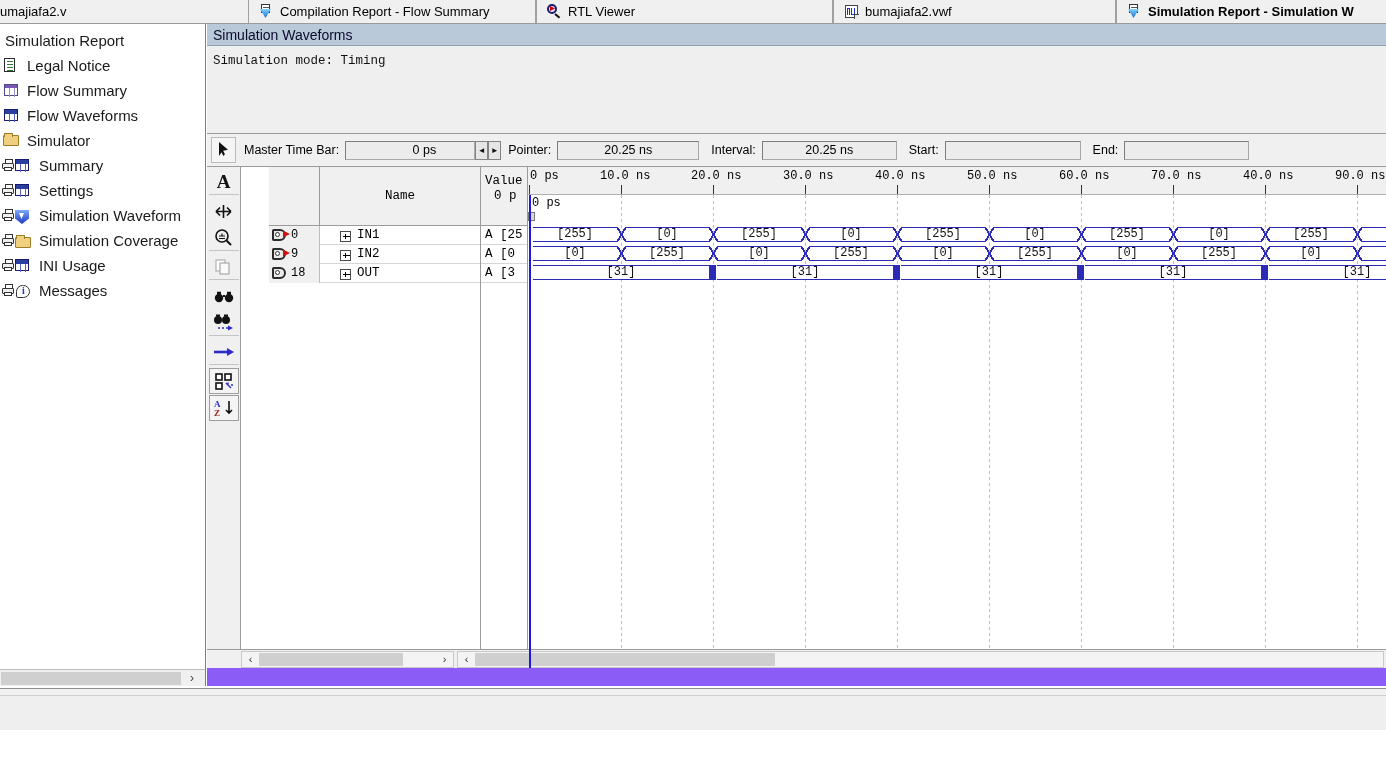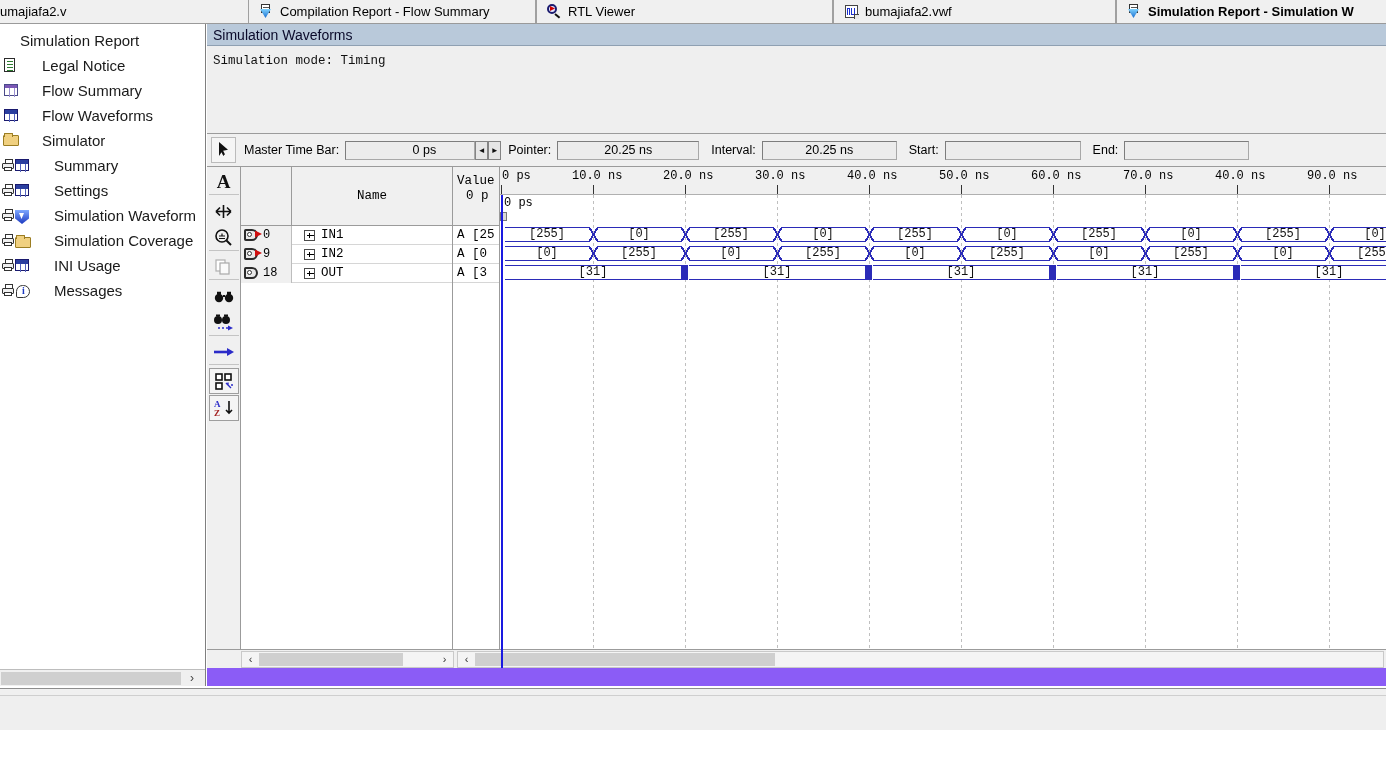--- a/index.html
+++ b/index.html
@@ -59,21 +59,21 @@
     border-right:1px solid #7f7f7f;
     overflow:hidden;
   }
   .tree{ padding:4px 0 0 0; }
   .tree-item{
     display:flex; align-items:center; gap:5px;
     height:25px; padding-left:2px;
     white-space:nowrap; font-size:15px; color:#1a1a1a;
   }
   .tree-item.root{ padding-left:0px; }
-  .tree-item .txt{ line-height:25px;margin-left:15px; }
+  .tree-item .txt{ line-height:25px; }
 
   
   .ti{ position:relative; width:20px; height:17px; flex:0 0 auto;}
   .ti.root{ width:0; }
   .i-doc{ position:absolute; left:2px; top:1px; width:11px; height:14px; background:#fff; border:1px solid #2b2b2b;}
   .i-doc:after{content:""; position:absolute; left:2px; top:2px; width:6px; height:1px; background:#2f7d32; box-shadow:0 3px 0 #2f7d32,0 6px 0 #2f7d32,0 9px 0 #2f7d32;}
   .i-grid{ position:absolute; left:2px; top:2px; width:14px; height:12px; background:#fff; border:1px solid #4a4a8a;}
   .i-grid .hdr{position:absolute;left:0;top:0;width:100%;height:3px;background:#7b57b5;}
   .i-grid .c{position:absolute;top:3px;width:1px;height:9px;background:#9a8fcf;}
   .i-grid2{ position:absolute; left:2px; top:2px; width:14px; height:12px; background:#fff; border:1px solid #1a1a6e;}
@@ -156,21 +156,21 @@
   .vt{ width:30px; height:26px; margin:0 auto 1px auto; position:relative;
        display:flex; align-items:center; justify-content:center;
        font-size:16px; color:#111; }
   .vt.sepb{ border-bottom:1px solid #c4c4c4; margin-bottom:3px;}
   .vt.boxed{ border:1px solid #9e9e9e; background:#f4f4f4;}
   .vt.disabled{ color:#9a9a9a; }
   .glyph-A{ font:bold 19px "Liberation Serif", serif; }
   .glyph-fit{ font-size:15px; }
   .glyph-zoom{ font-size:15px; }
 
-  .namecol{ width:212px; border-right:1px solid #9b9b9b; background:#fff; }
+  .namecol{ width:212px; border-right:1px solid #9b9b9b; background:#fff;margin-left:28px; }
   .hdr-row{
     height:59px; background:#f0f0f0; border-bottom:1px solid #9b9b9b;
     display:flex; align-items:stretch;
   }
   .hdr-num{ width:51px; border-right:1px solid #9b9b9b;}
   .hdr-name{ flex:1; display:flex; align-items:center; justify-content:center;
      font-family:"Liberation Mono", monospace; font-size:12.5px; }
   .sig-row{
     height:19px; display:flex; align-items:center;
     border-bottom:1px solid #d6d6d6;
@@ -180,21 +180,21 @@
     width:51px; height:19px; background:#f0f0f0; border-right:1px solid #bdbdbd;
     display:flex; align-items:center; gap:3px; padding-left:3px; font-size:12px;
   }
   .nodeico{ position:relative; width:16px; height:13px; flex:0 0 auto;}
   .nodeico .tag{ position:absolute; left:0; top:0; width:14px; height:12px;
      background:#e9e9e9; border:2px solid #2b2b2b; border-radius:2px 7px 7px 2px;}
   .nodeico .dot{ position:absolute; left:3px; top:3px; width:5px; height:5px;
      border:1.5px solid #333; border-radius:50%; background:#fff;}
   .nodeico .red{ position:absolute; right:-2px; top:2px; width:7px; height:7px; background:#d01010;
      clip-path:polygon(0 0,100% 50%,0 100%);}
-  .sig-name{ flex:1; display:flex; align-items:center; gap:6px; padding-left:12px;}
+  .sig-name{ flex:1; display:flex; align-items:flex-end; gap:6px; padding-left:20px;}
   .expander{
     width:11px; height:11px; border:1px solid #4a4a4a; background:#fff;
     position:relative; flex:0 0 auto;
   }
   .expander:before{content:"";position:absolute;left:2px;top:4px;width:7px;height:1px;background:#000;}
   .expander:after{content:"";position:absolute;left:4px;top:2px;width:1px;height:5px;background:#000;}
 
   .valcol{ width:47px; border-right:1px solid #9b9b9b; background:#fff;}
   .val-hdr{ height:59px; background:#f0f0f0; border-bottom:1px solid #9b9b9b;
      font-family:"Liberation Mono", monospace; font-size:12.5px; padding:7px 0 0 4px; line-height:15px;}

